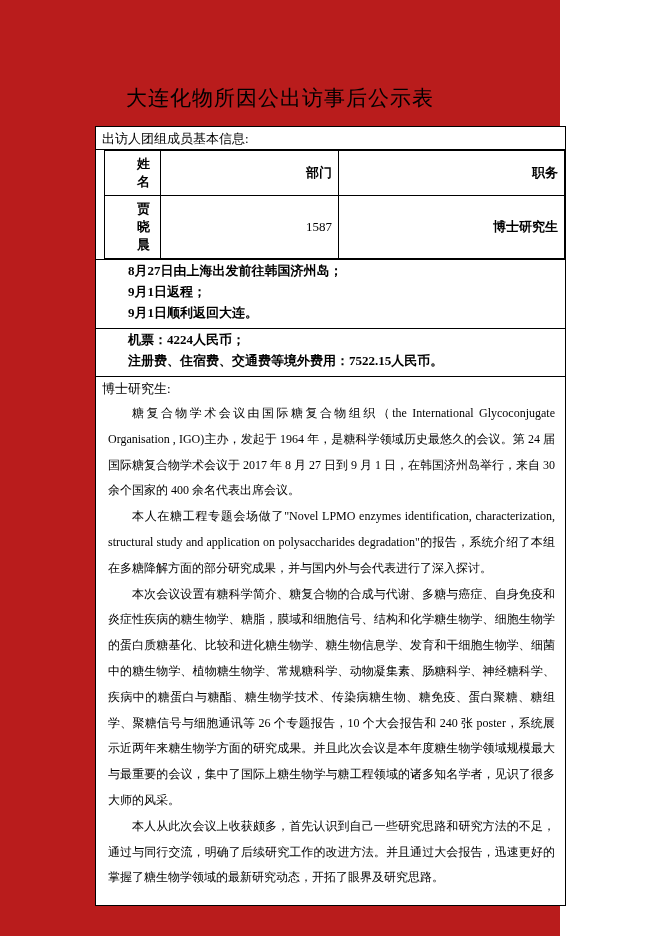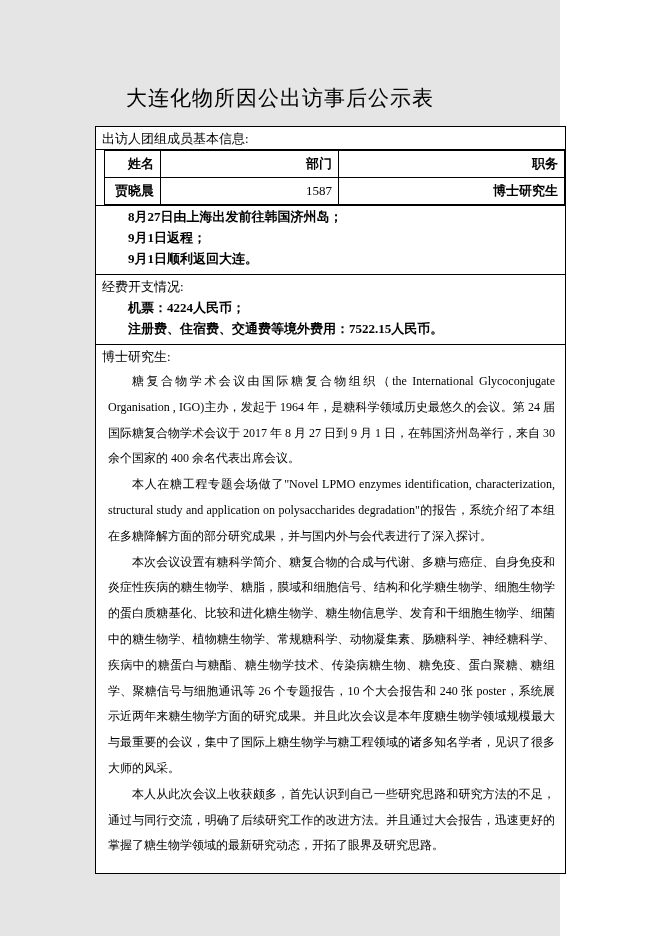--- a/index.html
+++ b/index.html
@@ -4,21 +4,21 @@
 <style>
   * { margin: 0; padding: 0; box-sizing: border-box; }
   html, body { background: #ffffff; }
   body {
     width: 662px; height: 936px;
     font-family: "Liberation Serif", "DejaVu Serif", serif;
     color: #000;
     position: relative;
     overflow: hidden;
   }
-  .page { width: 560px; height: 936px; background: #e5e5e5; position: relative; }
+  .page { width: 560px; height: 936px; background: #b91c1c; position: relative; }
 
   .doc-title {
     text-align: center;
     padding-top: 84px;
     font-size: 21px;
     font-weight: 400;
     letter-spacing: 1px;
   }
 
   .doc-table {
@@ -45,21 +45,21 @@
     width: calc(100% - 8px);
     font-size: 13px;
   }
   .inner-table th, .inner-table td {
     border: 1px solid #000;
     padding: 4px 6px;
     font-weight: bold;
     text-align: right;
   }
   .inner-table th.col-name, .inner-table td.cell-name {
-    width: 56px; text-align: right; padding-left: 10px;
+    width: 56px; text-align: center; padding-left: 28px;
   }
   .inner-table th.col-dept { width: 178px; }
   .inner-table td.cell-dept { font-weight: normal; }
 
   .sec-body { padding: 0 6px 5px 6px; }
   .plain-line {
     font-size: 13px;
     font-weight: bold;
     line-height: 21px;
     padding-left: 26px;
@@ -104,21 +104,20 @@
 
     <div class="section sec-exec">
       <div class="sec-body">
         <div class="plain-line">8月27日由上海出发前往韩国济州岛；</div>
         <div class="plain-line">9月1日返程；</div>
         <div class="plain-line">9月1日顺利返回大连。</div>
       </div>
     </div>
 
     <div class="section sec-expenses">
-      <div class="sec-header">经费开支情况:</div>
       <div class="sec-body">
         <div class="plain-line">机票：4224人民币；</div>
         <div class="plain-line">注册费、住宿费、交通费等境外费用：7522.15人民币。</div>
       </div>
     </div>
 
     <div class="section sec-summary">
       <div class="sec-header">博士研究生:</div>
       <div class="summary-body">
         <p class="para">糖复合物学术会议由国际糖复合物组织（the International Glycoconjugate Organisation , IGO)主办，发起于 1964 年，是糖科学领域历史最悠久的会议。第 24 届国际糖复合物学术会议于 2017 年 8 月 27 日到 9 月 1 日，在韩国济州岛举行，来自 30 余个国家的 400 余名代表出席会议。</p>

